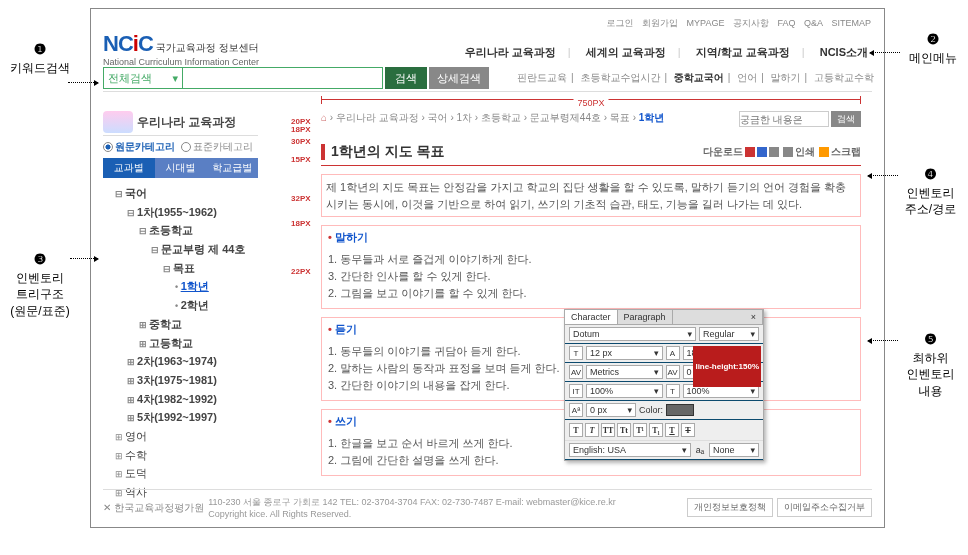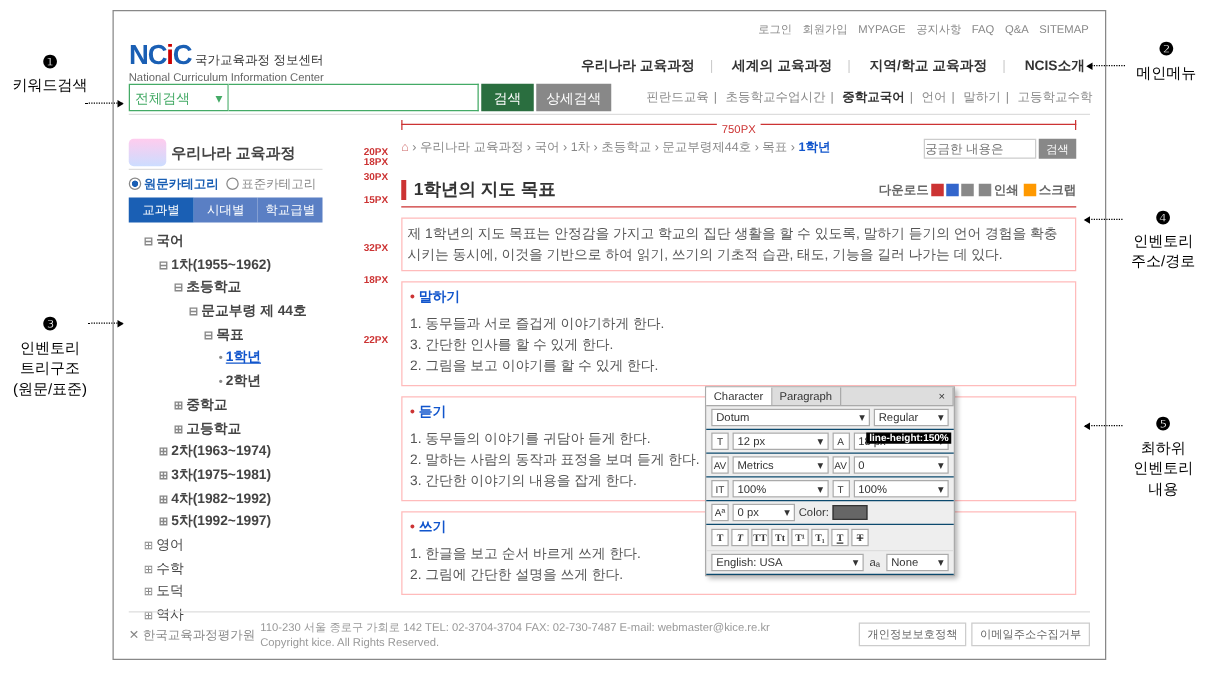--- a/index.html
+++ b/index.html
@@ -6,21 +6,21 @@
 body { font-family: "Malgun Gothic", Arial, sans-serif; font-size: 11px; color: #333; background: #fff; width: 968px; height: 555px; position: relative; }
 .outer-border { position: absolute; left: 90px; top: 8px; width: 795px; height: 520px; border: 1px solid #888; }
 .callout { position: absolute; font-size: 12px; color: #000; text-align: center; line-height: 1.4; }
 .callout .num { font-size: 14px; font-weight: bold; display: block; }
 .dotarrow { position: absolute; border-top: 1px dotted #000; }
 .dotarrow:after { content: ""; position: absolute; right: -1px; top: -3px; width: 0; height: 0; border-left: 5px solid #000; border-top: 3px solid transparent; border-bottom: 3px solid transparent; }
 .dotarrow.left:after { right: auto; left: -1px; border-left: none; border-right: 5px solid #000; }
 
 .topnav { position: absolute; right: 10px; top: 8px; font-size: 9px; color: #888; }
 .topnav span { margin: 0 3px; }
-.logo { position: absolute; left: 12px; top: 22px; text-align: center; }
+.logo { position: absolute; left: 12px; top: 22px; }
 .logo-text { font-size: 22px; font-weight: bold; color: #1a5fb4; letter-spacing: -1px; }
 .logo-text .dot { color: #c00; }
 .logo-sub { font-size: 9px; color: #666; }
 .logo-kr { font-size: 10px; color: #333; }
 
 .mainmenu { position: absolute; right: 10px; top: 36px; font-size: 11px; color: #333; font-weight: bold; margin-left: 36px; }
 .mainmenu span { margin: 0 6px; }
 .mainmenu .sep { color: #ccc; font-weight: normal; }
 
 .searchbar { position: absolute; left: 12px; top: 58px; display: flex; align-items: center; }
@@ -83,21 +83,21 @@
 .redmark { position: absolute; color: #c33; font-size: 8px; font-weight: bold; }
 
 .charpanel { position: absolute; right: 120px; top: 300px; width: 200px; background: #eee; border: 1px solid #aaa; box-shadow: 2px 2px 4px rgba(0,0,0,0.3); font-size: 9px; color: #333; z-index: 5; }
 .cp-tabs { background: #ddd; display: flex; border-bottom: 1px solid #aaa; font-size: 9px; }
 .cp-tabs div { padding: 2px 6px; border-right: 1px solid #aaa; }
 .cp-tabs div.on { background: #fff; }
 .cp-tabs .x { margin-left: auto; padding: 2px 6px; }
 .cp-row { display: flex; align-items: center; padding: 2px 4px; gap: 3px; border-bottom: 1px solid #0c4a6e; }
 .cp-sel { flex: 1; border: 1px solid #aaa; background: #fff; padding: 1px 3px; display: flex; justify-content: space-between; }
 .cp-ic { width: 14px; height: 14px; background: #fff; border: 1px solid #aaa; display: flex; align-items: center; justify-content: center; font-size: 8px; }
-.cp-hl { position: absolute; right: 2px; top: 36px; background: #000000; color: #fff; font-size: 8px; padding: 0 2px; font-weight: bold; }
+.cp-hl { position: absolute; right: 2px; top: 36px; background: #b91c1c; color: #fff; font-size: 8px; padding: 16px 2px; font-weight: bold; }
 .cp-icons { display: flex; gap: 2px; padding: 3px 4px; border-bottom: 1px solid #ddd; }
 .cp-icons .cp-ic { font-family: serif; font-weight: bold; }
 .cp-swatch { width: 28px; height: 12px; background: #666; display: inline-block; vertical-align: middle; border: 1px solid #333; }
 
 .footer { position: absolute; left: 12px; bottom: 8px; right: 12px; display: flex; align-items: center; font-size: 9px; color: #999; border-top: 1px solid #ddd; padding-top: 6px; }
 .footer-logo { font-size: 10px; color: #888; margin-right: 4px; }
 .footer-btns { margin-left: auto; display: flex; gap: 4px; }
 .footer-btns div { border: 1px solid #ccc; padding: 2px 6px; color: #666; }
 </style>
 </head>

